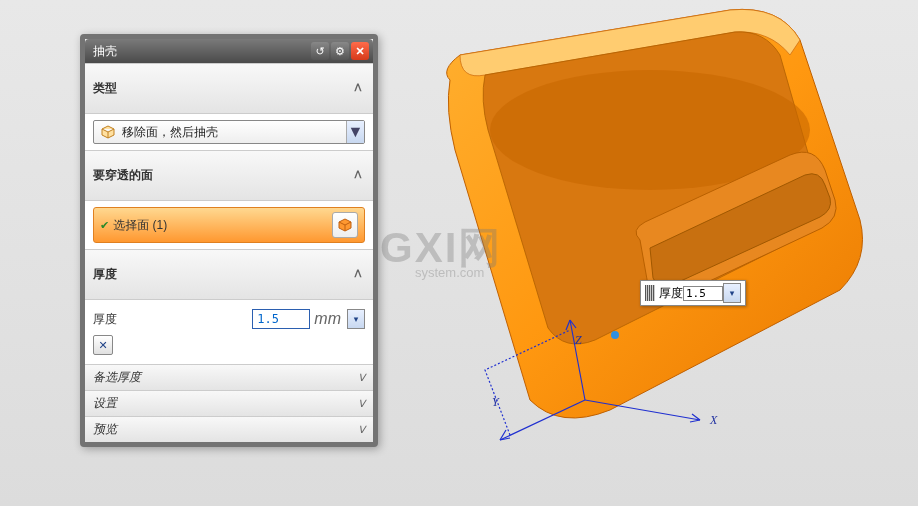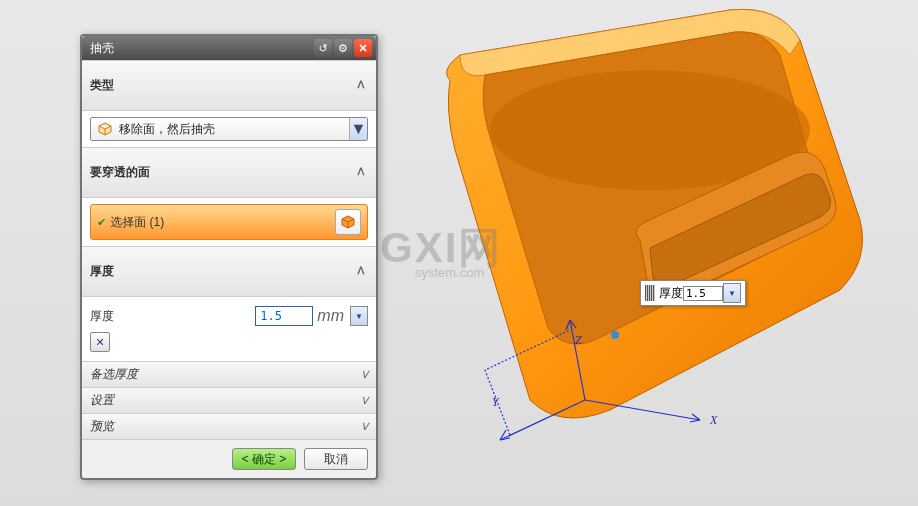--- a/index.html
+++ b/index.html
@@ -3,21 +3,21 @@
   <meta charset="utf-8">
   <style>
     * { margin: 0; padding: 0; box-sizing: border-box; font-family: Arial, "Microsoft YaHei", sans-serif; }
     body { width: 918px; height: 506px; background: linear-gradient(180deg, #e8e8e8 0%, #dcdcdc 100%); position: relative; overflow: hidden; }
     
     .viewport { position: absolute; inset: 0; }
     .model-container { position: absolute; left: 390px; top: 0; width: 520px; height: 506px; }
     
     .dialog {
       position: absolute; left: 80px; top: 34px; width: 298px;
-      background: #f0f0f0; border: 2px solid #737373; border-radius: 4px;
+      background: #f0f0f0; border: 5px solid #737373; border-radius: 4px;
       box-shadow: 2px 2px 8px rgba(0,0,0,0.3);
     }
     .dialog-titlebar {
       height: 24px; background: linear-gradient(180deg, #7a7a7a 0%, #4a4a4a 100%);
       display: flex; align-items: center; padding: 0 4px;
       border-radius: 4px 4px 0 0;
     }
     .dialog-title { color: #fff; font-size: 12px; flex: 1; padding-left: 4px; }
     .title-btn {
       width: 18px; height: 18px; margin-left: 2px; border-radius: 3px;
@@ -256,17 +256,13 @@
     <div class="section-collapsed">
       <span>设置</span>
       <span class="caret">ᐯ</span>
     </div>
     <div class="section-collapsed">
       <span>预览</span>
       <span class="caret">ᐯ</span>
     </div>
   </div>
 
-  <div class="dialog-footer">
-    <div class="btn btn-ok">&lt; 确定 &gt;</div>
-    <div class="btn btn-cancel">取消</div>
-  </div>
 </div>
 
 </body></html>

